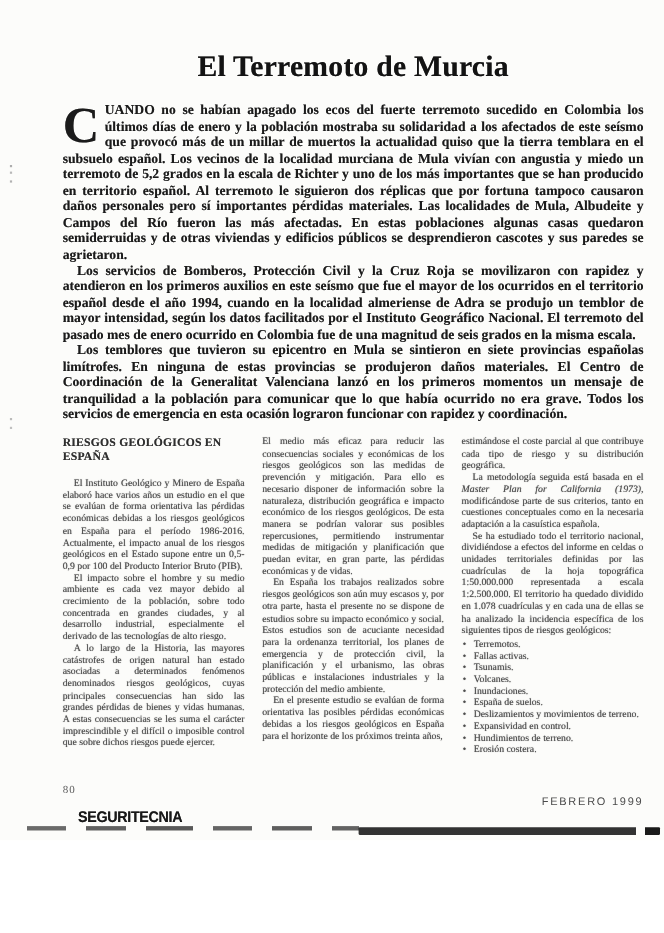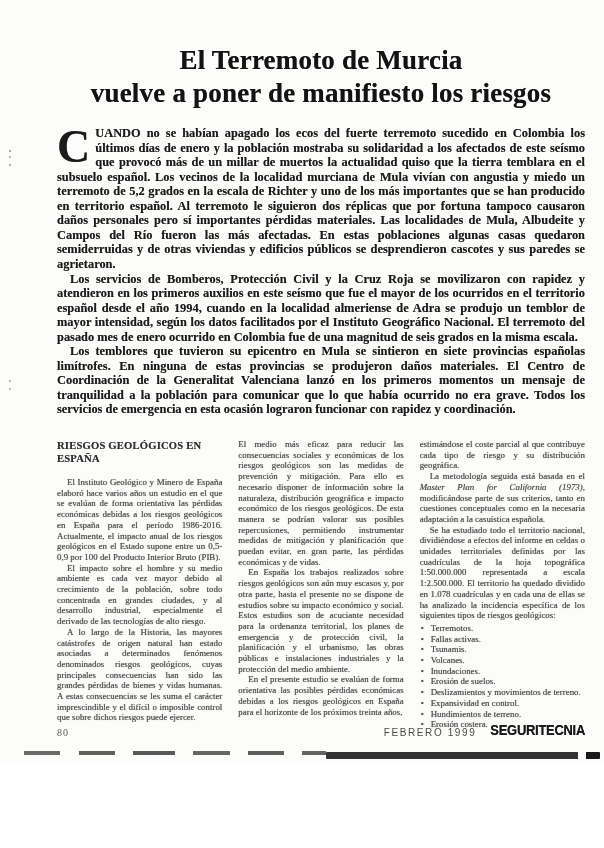--- a/index.html
+++ b/index.html
@@ -43,21 +43,21 @@
     float:left;
     font-size:46px;
     line-height:38px;
     padding:2px 5px 0 0;
     font-weight:bold;
   }
   
   .columns {
     display:flex;
     gap:16px;
-    margin-top:22px;
+    margin-top:12px;
     font-size:8.9px;
     line-height:10.7px;
     text-align:justify;
     color:#4e4e4e;
     text-shadow:0 0 0.8px rgba(95,95,95,0.85);
   }
   .col { flex:1; min-width:0; }
   .col p { margin:0; text-indent:10px; }
   .col p.noindent { text-indent:0; }
   .section-heading {
@@ -72,23 +72,24 @@
     text-shadow:0 0 0.5px rgba(40,40,40,0.6);
   }
   em { font-style:italic; }
   
   .bullets { margin:2px 0 0 0; padding:0; list-style:none; }
   .bullet-item { position:relative; padding-left:11px; text-indent:0; text-align:left; }
   .bullet-marker { position:absolute; left:1px; top:0; }
   
   .footer {
     position:absolute;
-    left:57px; right:19px; bottom:26px;
+    left:57px; right:19px; bottom:14px;
     display:flex;
-    align-items:flex-end;
+    align-items:flex-start;
+    flex-direction:column;
   }
   .page-number { font-size:10px; color:#5a5a5a; letter-spacing:1px; }
   .issue-date {
     margin-left:auto;
     font-family:"Liberation Sans", sans-serif;
     font-size:10px;
     letter-spacing:1.6px;
     color:#4a4a4a;
   }
   .logo {
@@ -131,21 +132,20 @@
 </head>
 <body>
 
 <div class="page">
   <div class="speck-column"></div>
 
   <div class="content">
 
     <h1 class="title">
       <span>El Terremoto de Murcia</span>
-      <span>vuelve a poner de manifiesto los riesgos</span>
     </h1>
 
     <div class="intro">
       <p class="first"><span class="dropcap">C</span><span>UANDO no se habían apagado los ecos del fuerte terremoto sucedido en Colombia los últimos días de enero y la población mostraba su solidaridad a los afectados de este seísmo que provocó más de un millar de muertos la actualidad quiso que la tierra temblara en el subsuelo español. Los vecinos de la localidad murciana de Mula vivían con angustia y miedo un terremoto de 5,2 grados en la escala de Richter y uno de los más importantes que se han producido en territorio español. Al terremoto le siguieron dos réplicas que por fortuna tampoco causaron daños personales pero sí importantes pérdidas materiales. Las localidades de Mula, Albudeite y Campos del Río fueron las más afectadas. En estas poblaciones algunas casas quedaron semiderruidas y de otras viviendas y edificios públicos se desprendieron cascotes y sus paredes se agrietaron.</span></p>
       <p>Los servicios de Bomberos, Protección Civil y la Cruz Roja se movilizaron con rapidez y atendieron en los primeros auxilios en este seísmo que fue el mayor de los ocurridos en el territorio español desde el año 1994, cuando en la localidad almeriense de Adra se produjo un temblor de mayor intensidad, según los datos facilitados por el Instituto Geográfico Nacional. El terremoto del pasado mes de enero ocurrido en Colombia fue de una magnitud de seis grados en la misma escala.</p>
       <p>Los temblores que tuvieron su epicentro en Mula se sintieron en siete provincias españolas limítrofes. En ninguna de estas provincias se produjeron daños materiales. El Centro de Coordinación de la Generalitat Valenciana lanzó en los primeros momentos un mensaje de tranquilidad a la población para comunicar que lo que había ocurrido no era grave. Todos los servicios de emergencia en esta ocasión lograron funcionar con rapidez y coordinación.</p>
     </div>
 
     <div class="columns">
 
@@ -165,21 +165,21 @@
       <div class="col">
         <p class="noindent">estimándose el coste parcial al que contribuye cada tipo de riesgo y su distribución geográfica.</p>
         <p><span>La metodología seguida está basada en el </span><em>Master Plan for California (1973)</em><span>, modificándose parte de sus criterios, tanto en cuestiones conceptuales como en la necesaria adaptación a la casuística española.</span></p>
         <p>Se ha estudiado todo el territorio nacional, dividiéndose a efectos del informe en celdas o unidades territoriales definidas por las cuadrículas de la hoja topográfica 1:50.000.000 representada a escala 1:2.500.000. El territorio ha quedado dividido en 1.078 cuadrículas y en cada una de ellas se ha analizado la incidencia específica de los siguientes tipos de riesgos geológicos:</p>
         <ul class="bullets">
           <li class="bullet-item"><span class="bullet-marker">•</span><span>Terremotos.</span></li>
           <li class="bullet-item"><span class="bullet-marker">•</span><span>Fallas activas.</span></li>
           <li class="bullet-item"><span class="bullet-marker">•</span><span>Tsunamis.</span></li>
           <li class="bullet-item"><span class="bullet-marker">•</span><span>Volcanes.</span></li>
           <li class="bullet-item"><span class="bullet-marker">•</span><span>Inundaciones.</span></li>
-          <li class="bullet-item"><span class="bullet-marker">•</span><span>Erosión de suelos.</span></li>
+          <li class="bullet-item"><span class="bullet-marker">•</span><span>España de suelos.</span></li>
           <li class="bullet-item"><span class="bullet-marker">•</span><span>Deslizamientos y movimientos de terreno.</span></li>
           <li class="bullet-item"><span class="bullet-marker">•</span><span>Expansividad en control.</span></li>
           <li class="bullet-item"><span class="bullet-marker">•</span><span>Hundimientos de terreno.</span></li>
           <li class="bullet-item"><span class="bullet-marker">•</span><span>Erosión costera.</span></li>
         </ul>
       </div>
 
     </div>
   </div>
 

